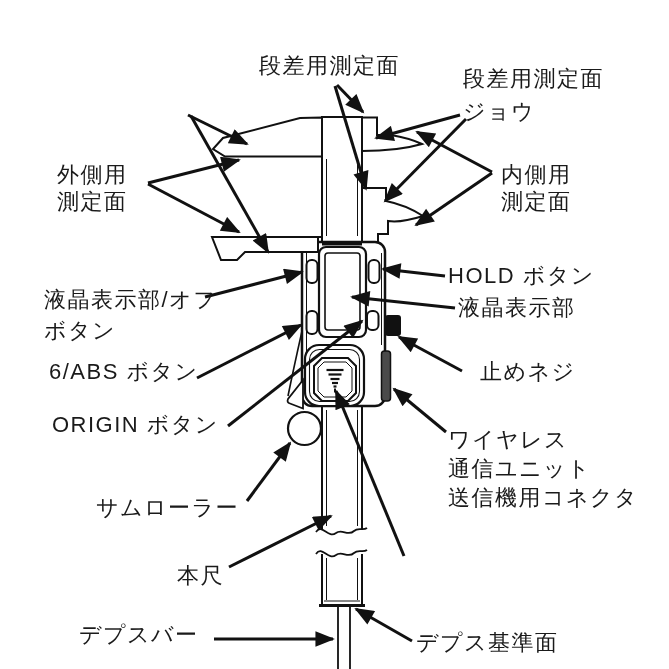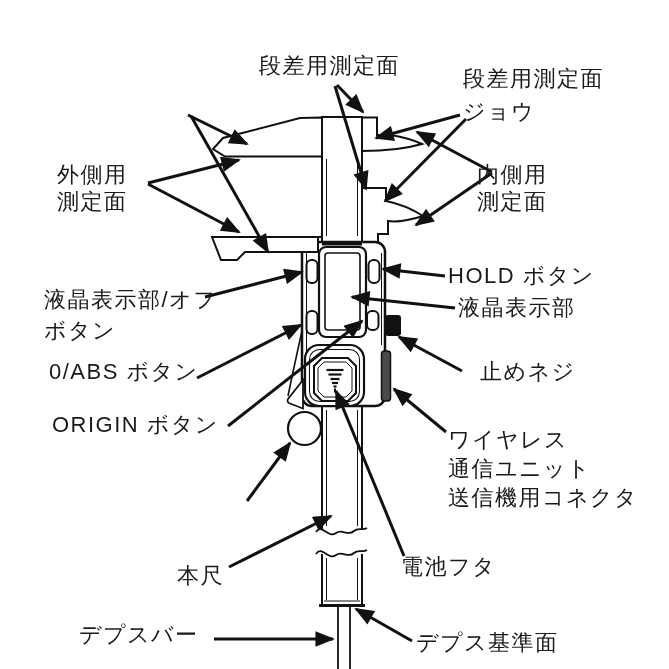--- a/index.html
+++ b/index.html
@@ -122,42 +122,42 @@
 
   <div class="lbl" style="left:259px;top:15px;">段差用測定面</div>
 
 
   <div class="lbl" style="left:463px;top:23px;line-height:33px;">段差用測定面
 ジョウ</div>
 
   <div class="lbl" style="left:57px;top:122px;line-height:27px;">外側用
 測定面</div>
 
-  <div class="lbl" style="left:477px;top:122px;line-height:27px;">内側用
+  <div class="lbl" style="left:501px;top:122px;line-height:27px;">内側用
 測定面</div>
 
   <div class="lbl" style="left:458px;top:257px;">液晶表示部</div>
 
   <div class="lbl" style="left:448px;top:225px;">HOLD ボタン</div>
 
   <div class="lbl" style="left:44px;top:245px;line-height:31px;">液晶表示部/オフ
 ボタン</div>
 
-  <div class="lbl" style="left:49px;top:321px;">0/ABS ボタン</div>
+  <div class="lbl" style="left:49px;top:321px;">6/ABS ボタン</div>
 
   <div class="lbl" style="left:52px;top:374px;">ORIGIN ボタン</div>
 
   <div class="lbl" style="left:480px;top:321px;">止めネジ</div>
 
   <div class="lbl" style="left:448px;top:386px;line-height:29px;">ワイヤレス
 通信ユニット
 送信機用コネクタ</div>
 
+  <div class="lbl" style="left:96px;top:457px;">サムローラー</div>
 
-  <div class="lbl" style="left:401px;top:516px;">電池フタ</div>
 
   <div class="lbl" style="left:177px;top:525px;">本尺</div>
 
   <div class="lbl" style="left:416px;top:592px;">デプス基準面</div>
 
   <div class="lbl" style="left:79px;top:584px;">デプスバー</div>
 
 </div>
 
 </body></html>

